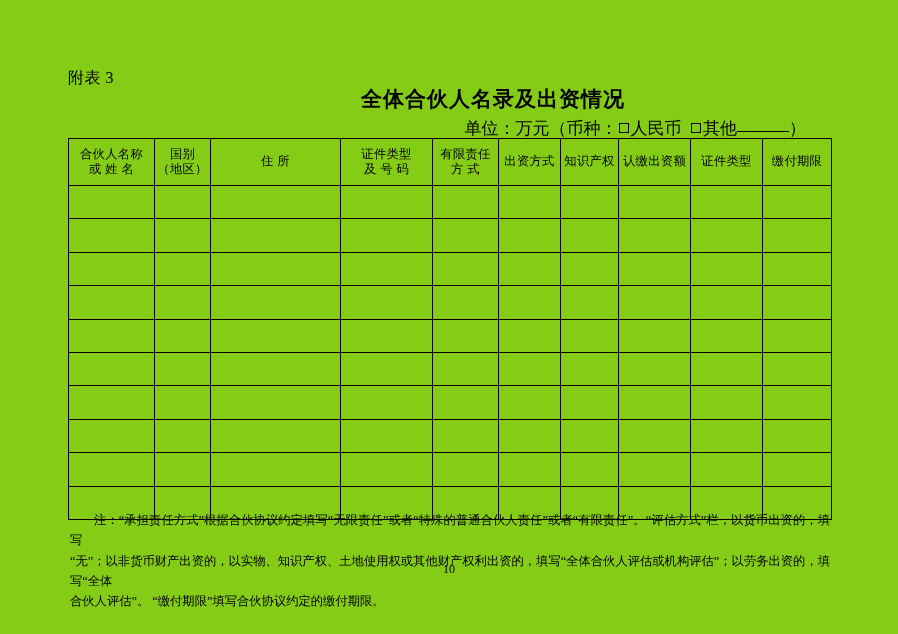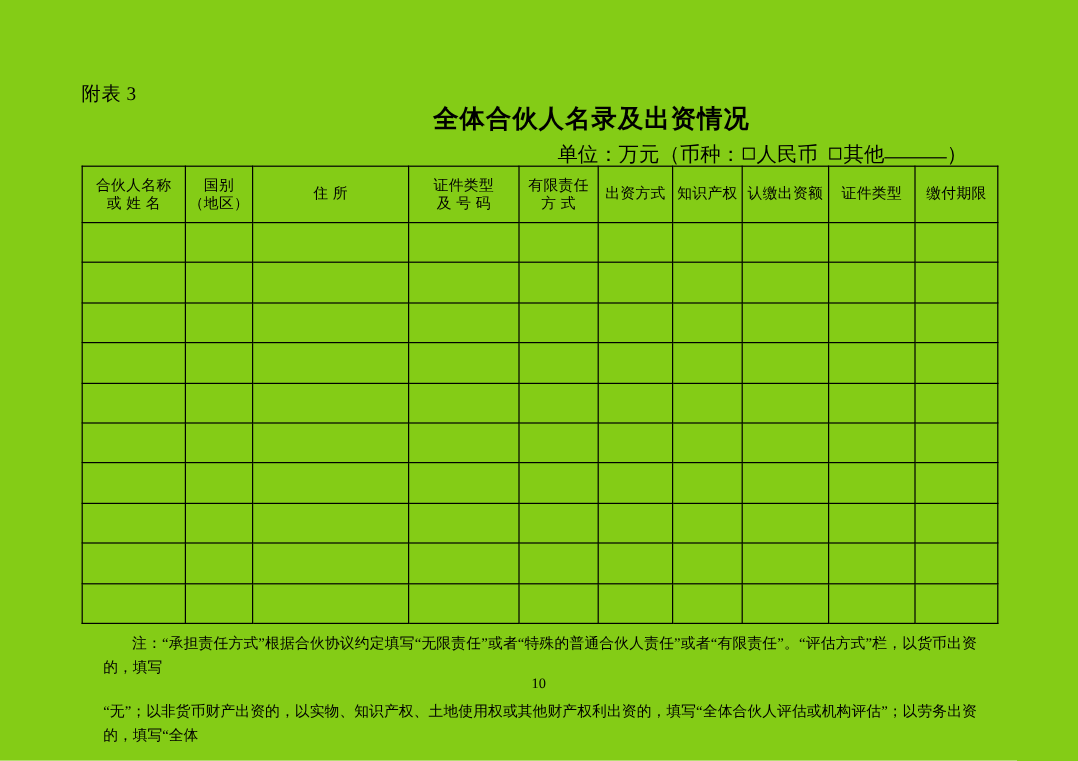--- a/index.html
+++ b/index.html
@@ -95,21 +95,21 @@
   .notes {
     position: absolute;
     left: 70px;
     top: 510px;
     width: 760px;
     font-size: 12.3px;
     line-height: 1.65;
     font-family: "Liberation Serif", serif;
     text-align: justify;
   }
-  .notes p { margin: 16px; text-indent: 0; }
+  .notes p { margin: 0; text-indent: 0; }
   .notes .first { text-indent: 24px; }
   .page-number {
     position: absolute;
     left: 0;
     top: 562px;
     width: 898px;
     text-align: center;
     font-size: 12px;
     font-family: "Liberation Serif", serif;
   }
@@ -306,17 +306,18 @@
         <td></td>
         <td></td>
         <td></td>
       </tr>
     </tbody>
   </table>
 
   <div class="notes">
     <p class="first">注：“承担责任方式”根据合伙协议约定填写“无限责任”或者“特殊的普通合伙人责任”或者“有限责任”。“评估方式”栏，以货币出资的，填写</p>
     <p>“无”；以非货币财产出资的，以实物、知识产权、土地使用权或其他财产权利出资的，填写“全体合伙人评估或机构评估”；以劳务出资的，填写“全体</p>
+    <p>合伙人评估”。  “缴付期限”填写合伙协议约定的缴付期限。</p>
   </div>
 
   <div class="page-number">10</div>
 
 </div>
 
 </body></html>

